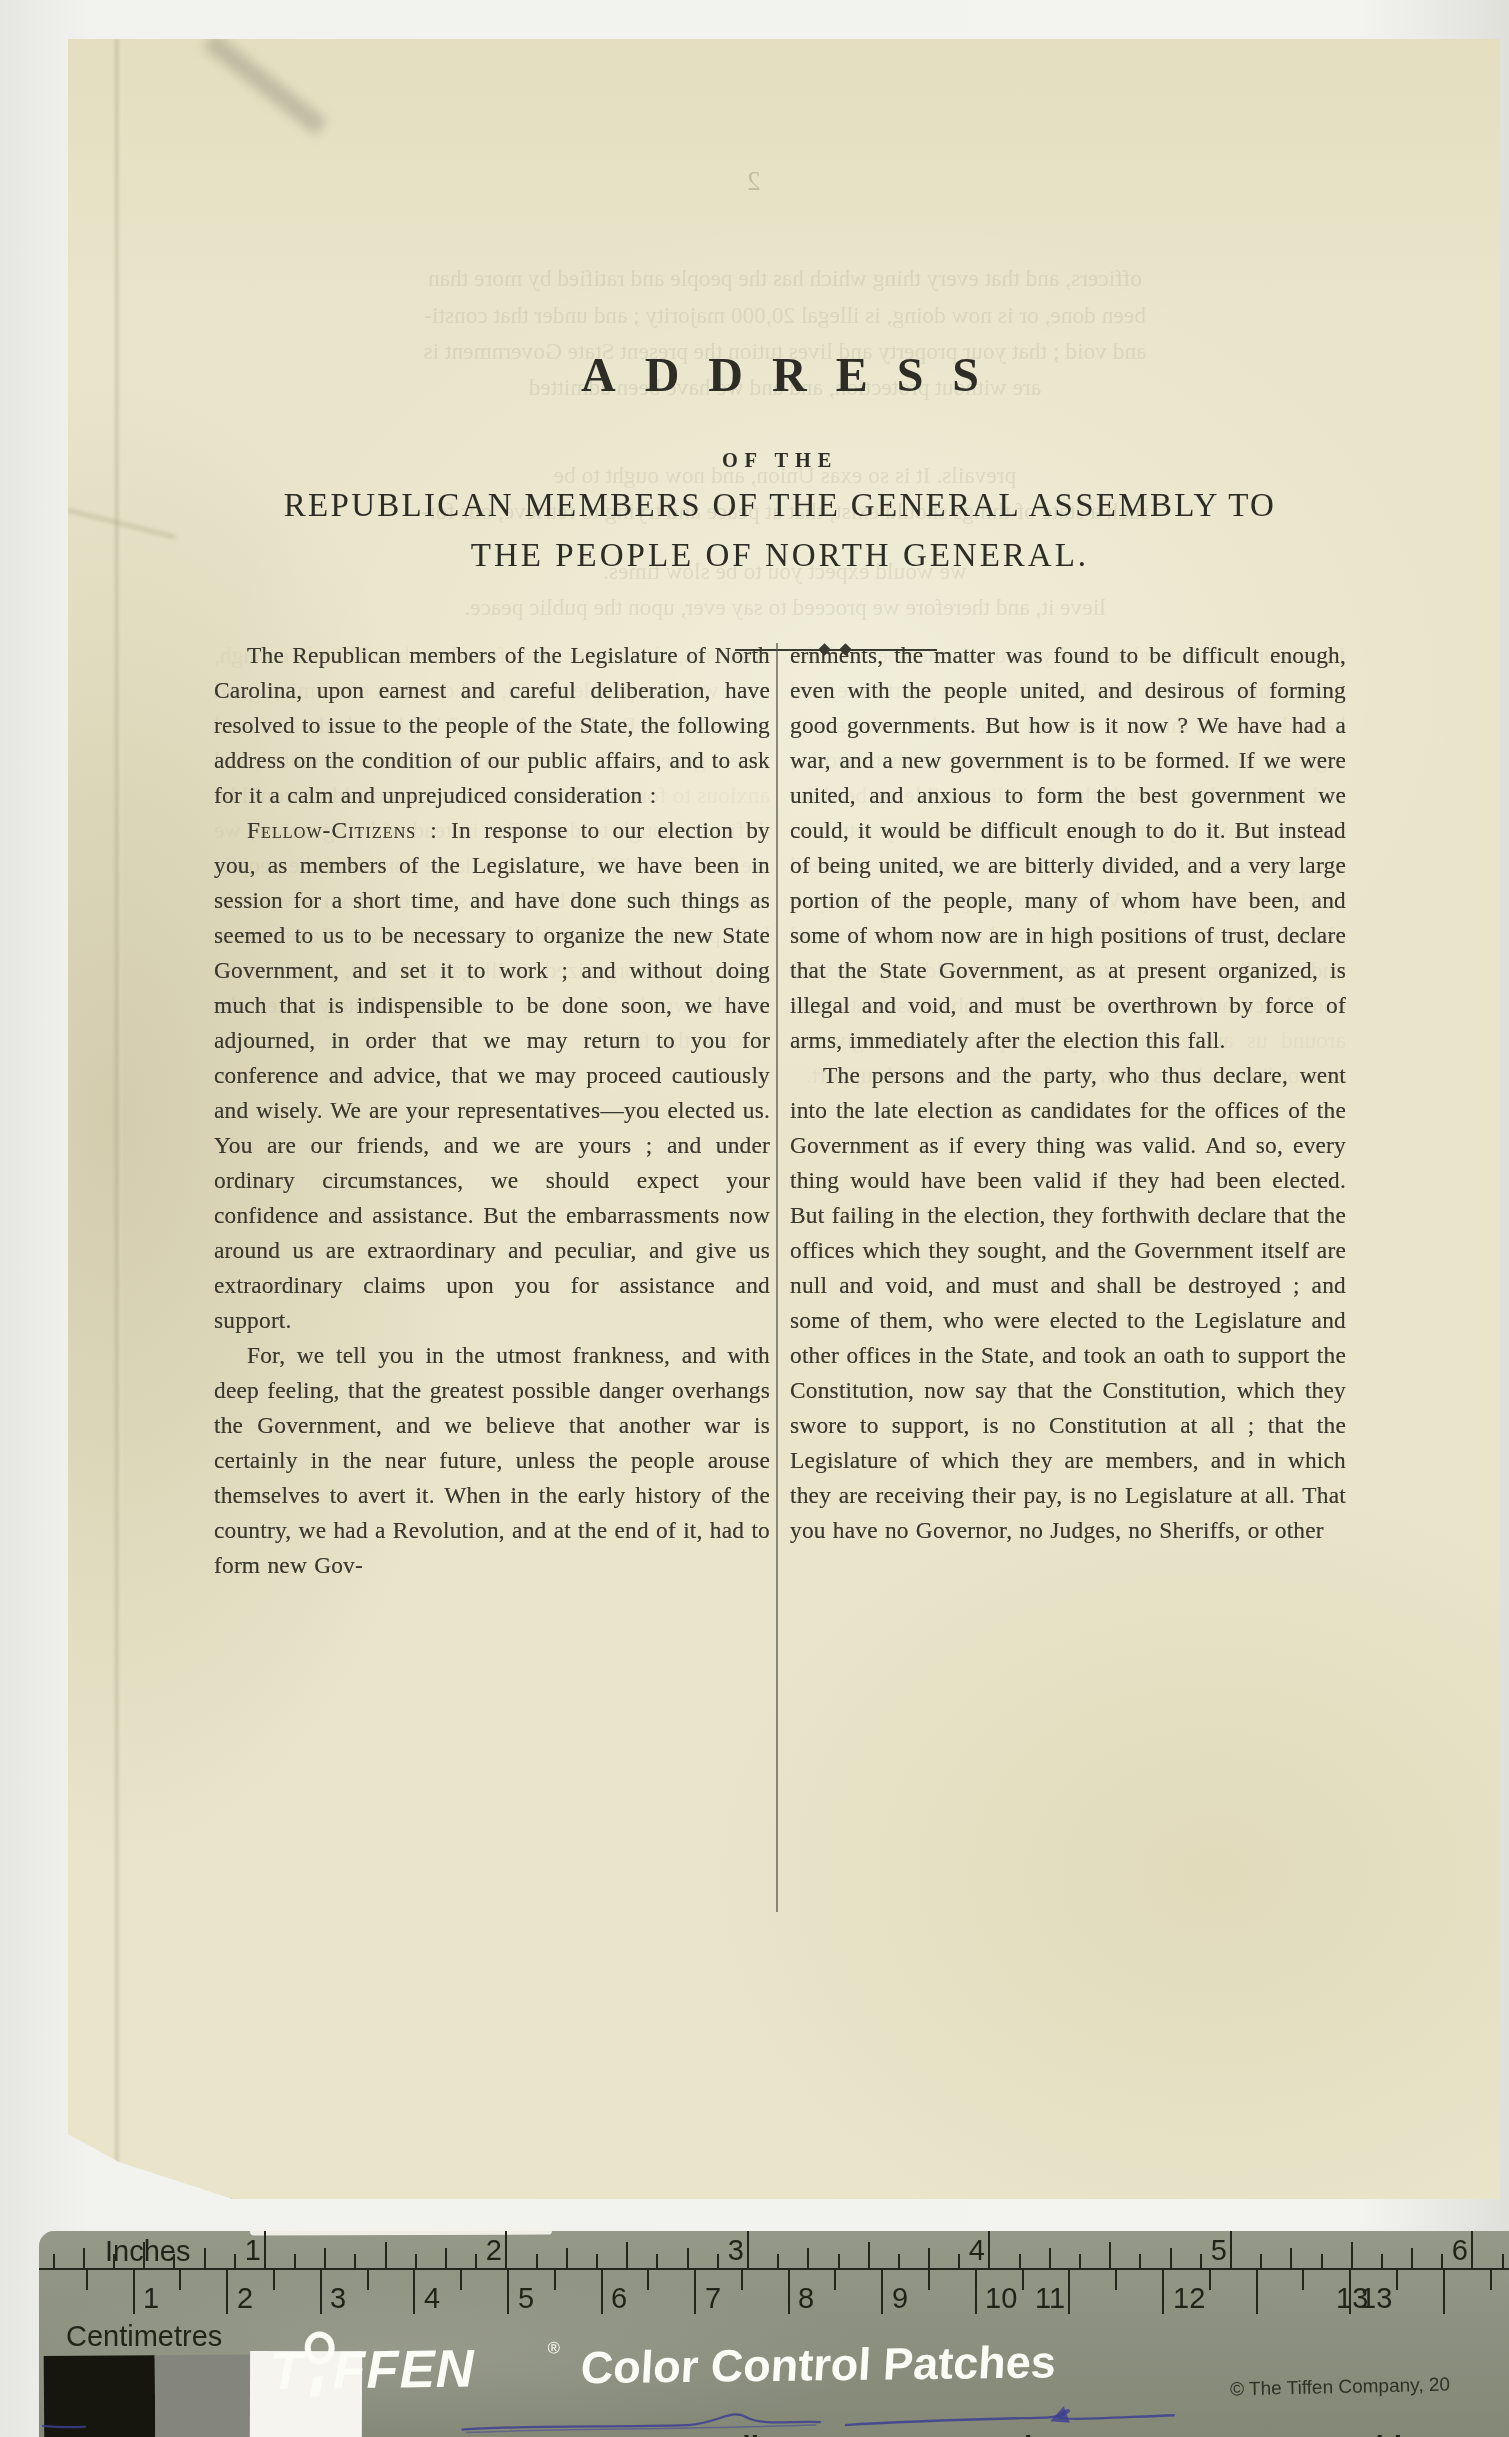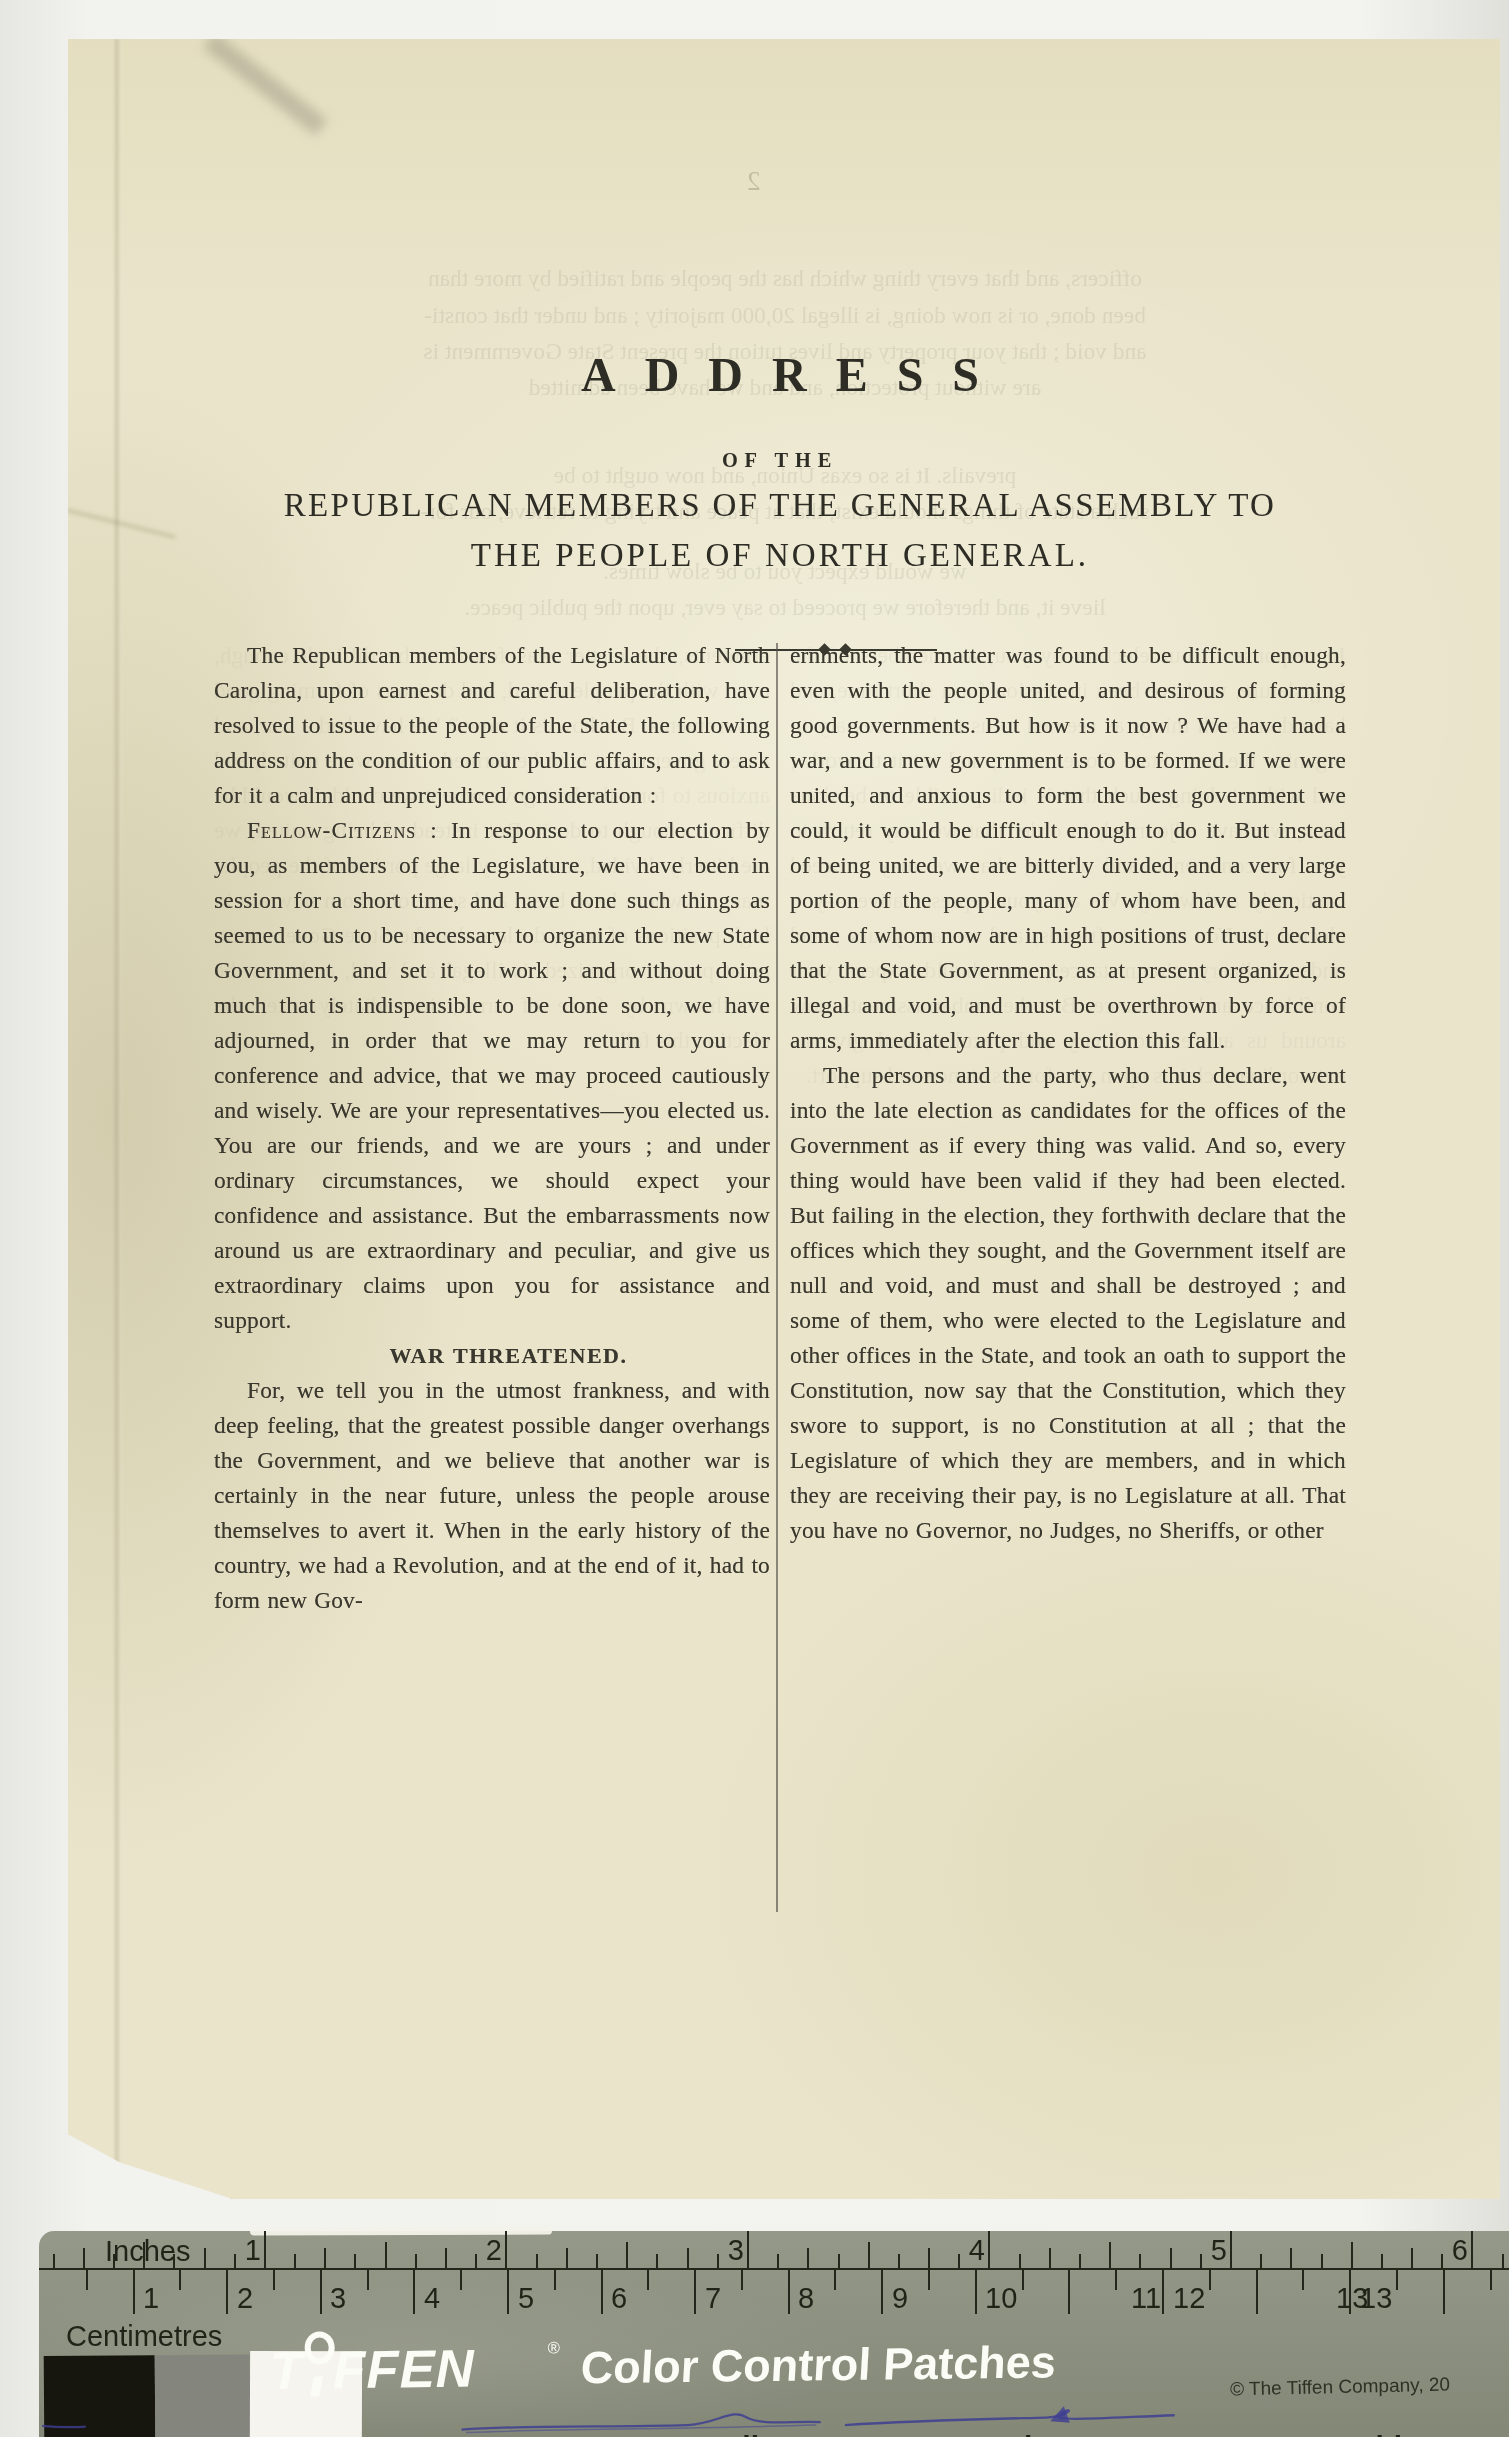--- a/index.html
+++ b/index.html
@@ -134,21 +134,20 @@
       <div class="rule"></div>
       <div class="dia d1"></div>
       <div class="dia d2"></div>
     </div>
 
     <div class="col-divider"></div>
 
     <div class="column col-left">
       <p>The Republican members of the Legislature of North Carolina, upon earnest and careful deliberation, have resolved to issue to the people of the State, the following address on the condition of our public affairs, and to ask for it a calm and unprejudiced consideration :</p>
       <p><span class="lead-caps">Fellow-Citizens :</span><span> In response to our election by you, as members of the Legislature, we have been in session for a short time, and have done such things as seemed to us to be necessary to organize the new State Government, and set it to work ; and without doing much that is indispensible to be done soon, we have adjourned, in order that we may return to you for conference and advice, that we may proceed cautiously and wisely. We are your representatives—you elected us. You are our friends, and we are yours ; and under ordinary circumstances, we should expect your confidence and assistance. But the embarrassments now around us are extraordinary and peculiar, and give us extraordinary claims upon you for assistance and support.</span></p>
-      <p class="col-heading">WAR THREATENED.</p>
       <p>For, we tell you in the utmost frankness, and with deep feeling, that the greatest possible danger overhangs the Government, and we believe that another war is certainly in the near future, unless the people arouse themselves to avert it.  When in the early history of the country, we had a Revolution, and at the end of it, had to form new Gov-</p>
     </div>
 
     <div class="column col-right">
       <p class="noindent">ernments, the matter was found to be difficult enough, even with the people united, and desirous of forming good governments.  But how is it now ? We have had a war, and a new government is to be formed.  If we were united, and anxious to form the best government we could, it would be difficult enough to do it.  But instead of being united, we are bitterly divided, and a very large portion of the people, many of whom have been, and some of whom now are in high positions of trust, declare that the State Government, as at present organized, is illegal and void, and must be overthrown by force of arms, immediately after the election this fall.</p>
       <p>The persons and the party, who thus declare, went into the late election as candidates for the offices of the Government as if every thing was valid.  And so, every thing would have been valid if they had been elected.  But failing in the election, they forthwith declare that the offices which they sought, and the Government itself are null and void, and must and shall be destroyed ; and some of them, who were elected to the Legislature and other offices in the State, and took an oath to support the Constitution, now say that the Constitution, which they swore to support, is no Constitution at all ; that the Legislature of which they are members, and in which they are receiving their pay, is no Legislature at all.  That you have no Governor, no Judges,  no Sheriffs, or other</p>
     </div>
   </div>
 
   <div class="ruler">
@@ -248,21 +247,21 @@
         <div class="cm-num" style="left: 104px;">1</div>
         <div class="cm-num" style="left: 198px;">2</div>
         <div class="cm-num" style="left: 291px;">3</div>
         <div class="cm-num" style="left: 385px;">4</div>
         <div class="cm-num" style="left: 479px;">5</div>
         <div class="cm-num" style="left: 572px;">6</div>
         <div class="cm-num" style="left: 666px;">7</div>
         <div class="cm-num" style="left: 759px;">8</div>
         <div class="cm-num" style="left: 853px;">9</div>
         <div class="cm-num" style="left: 946px;">10</div>
-        <div class="cm-num" style="left: 1092px;">11</div>
+        <div class="cm-num" style="left: 996px;">11</div>
         <div class="cm-num" style="left: 1134px;">12</div>
         <div class="cm-num" style="left: 1297px;">13</div>
         <div class="cm-num" style="left: 1321px;">13</div>
         <div class="cm-num" style="left: 1474px;">15</div>
       </div>
 
     <div class="patches">
       <div class="patch patch-black"></div>
       <div class="patch patch-gray"></div>
       <div class="patch patch-white"></div>

